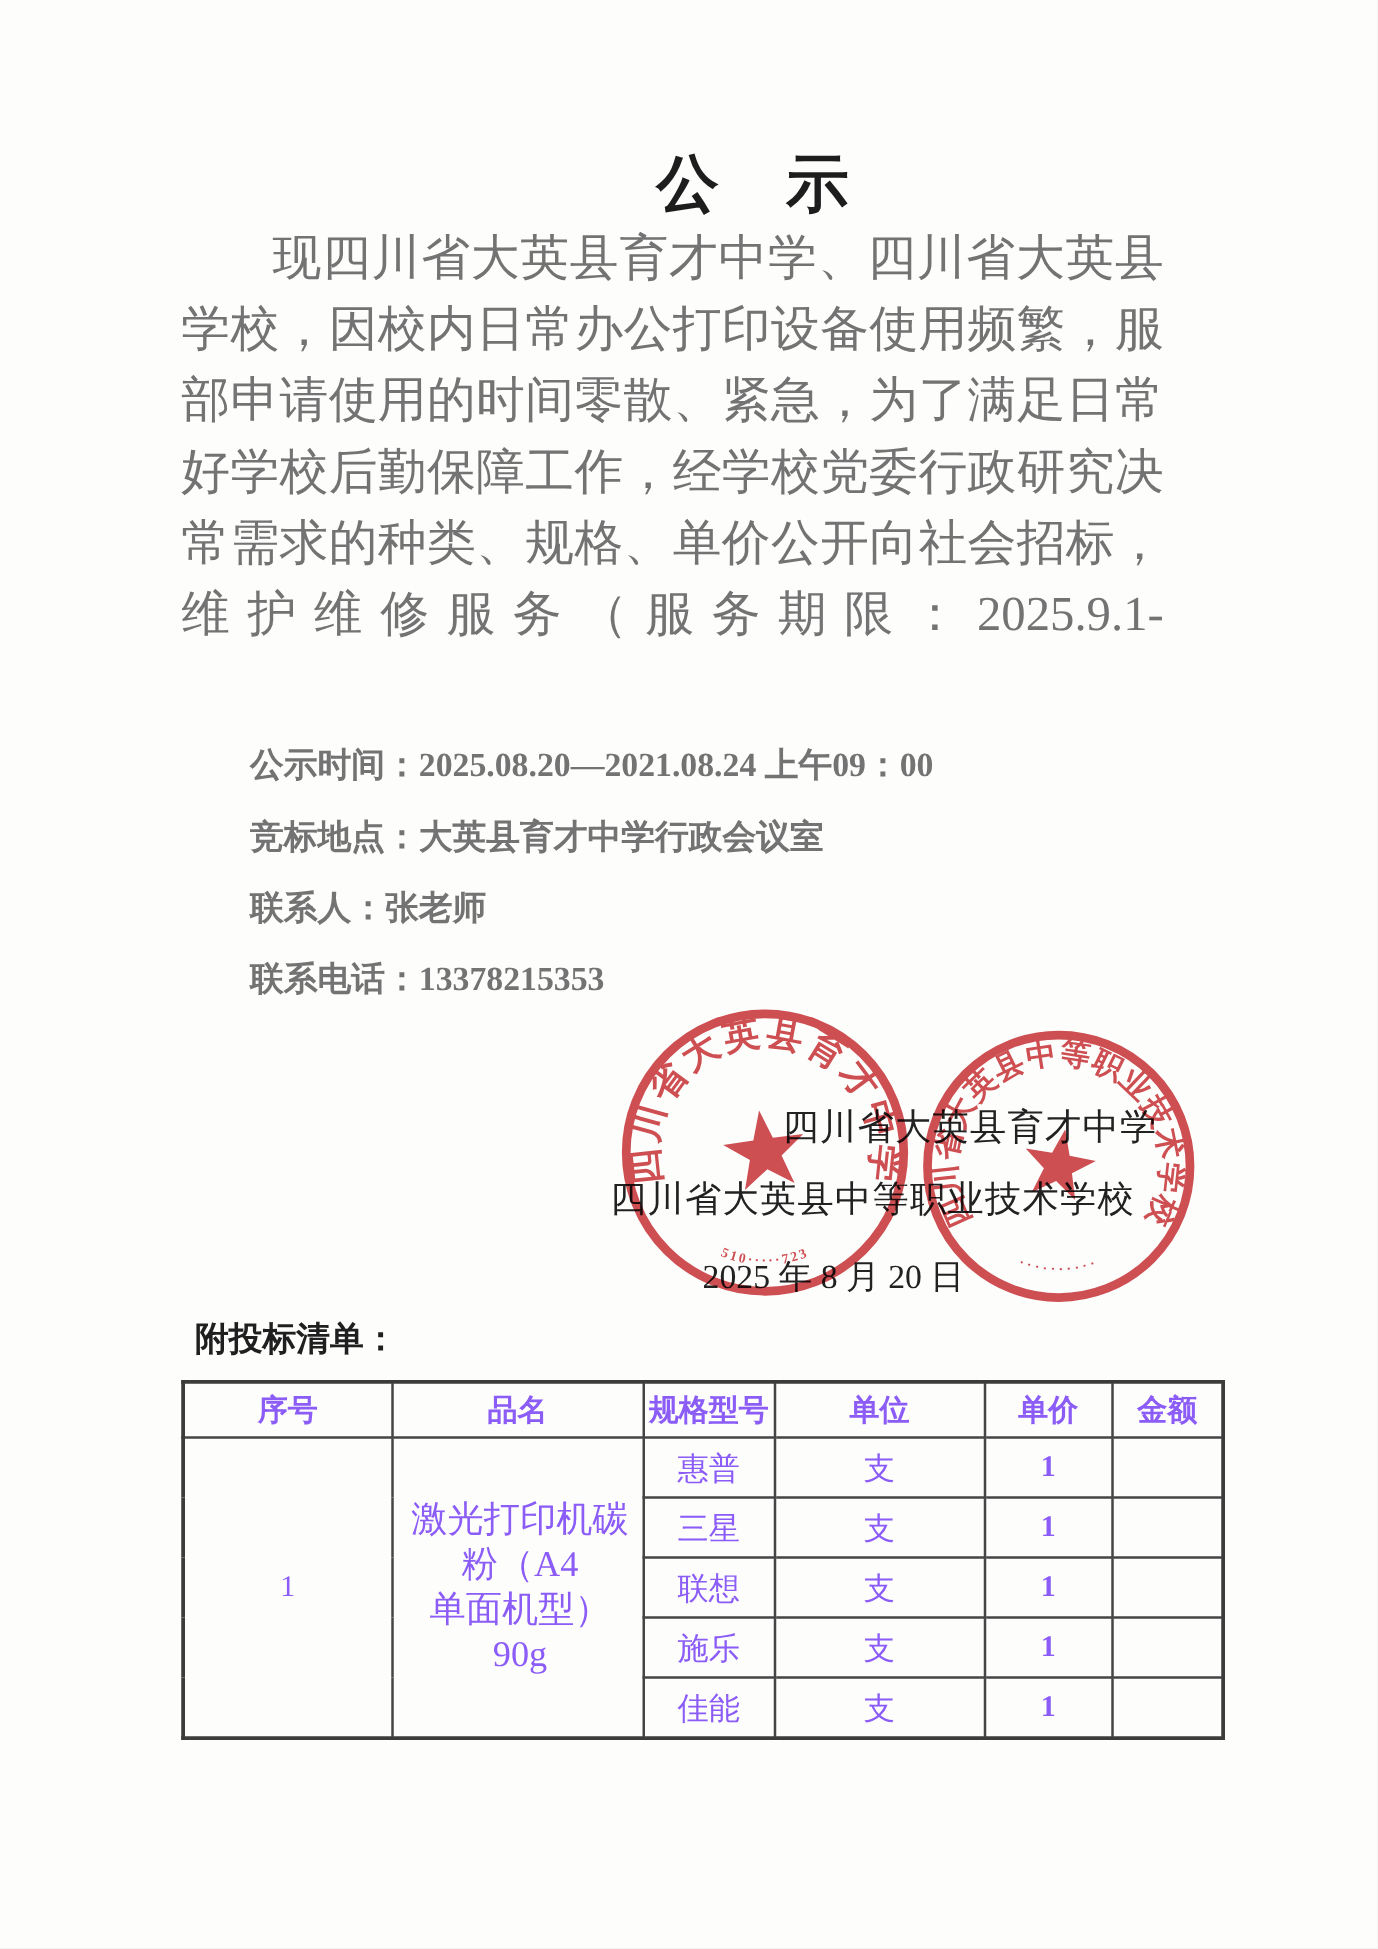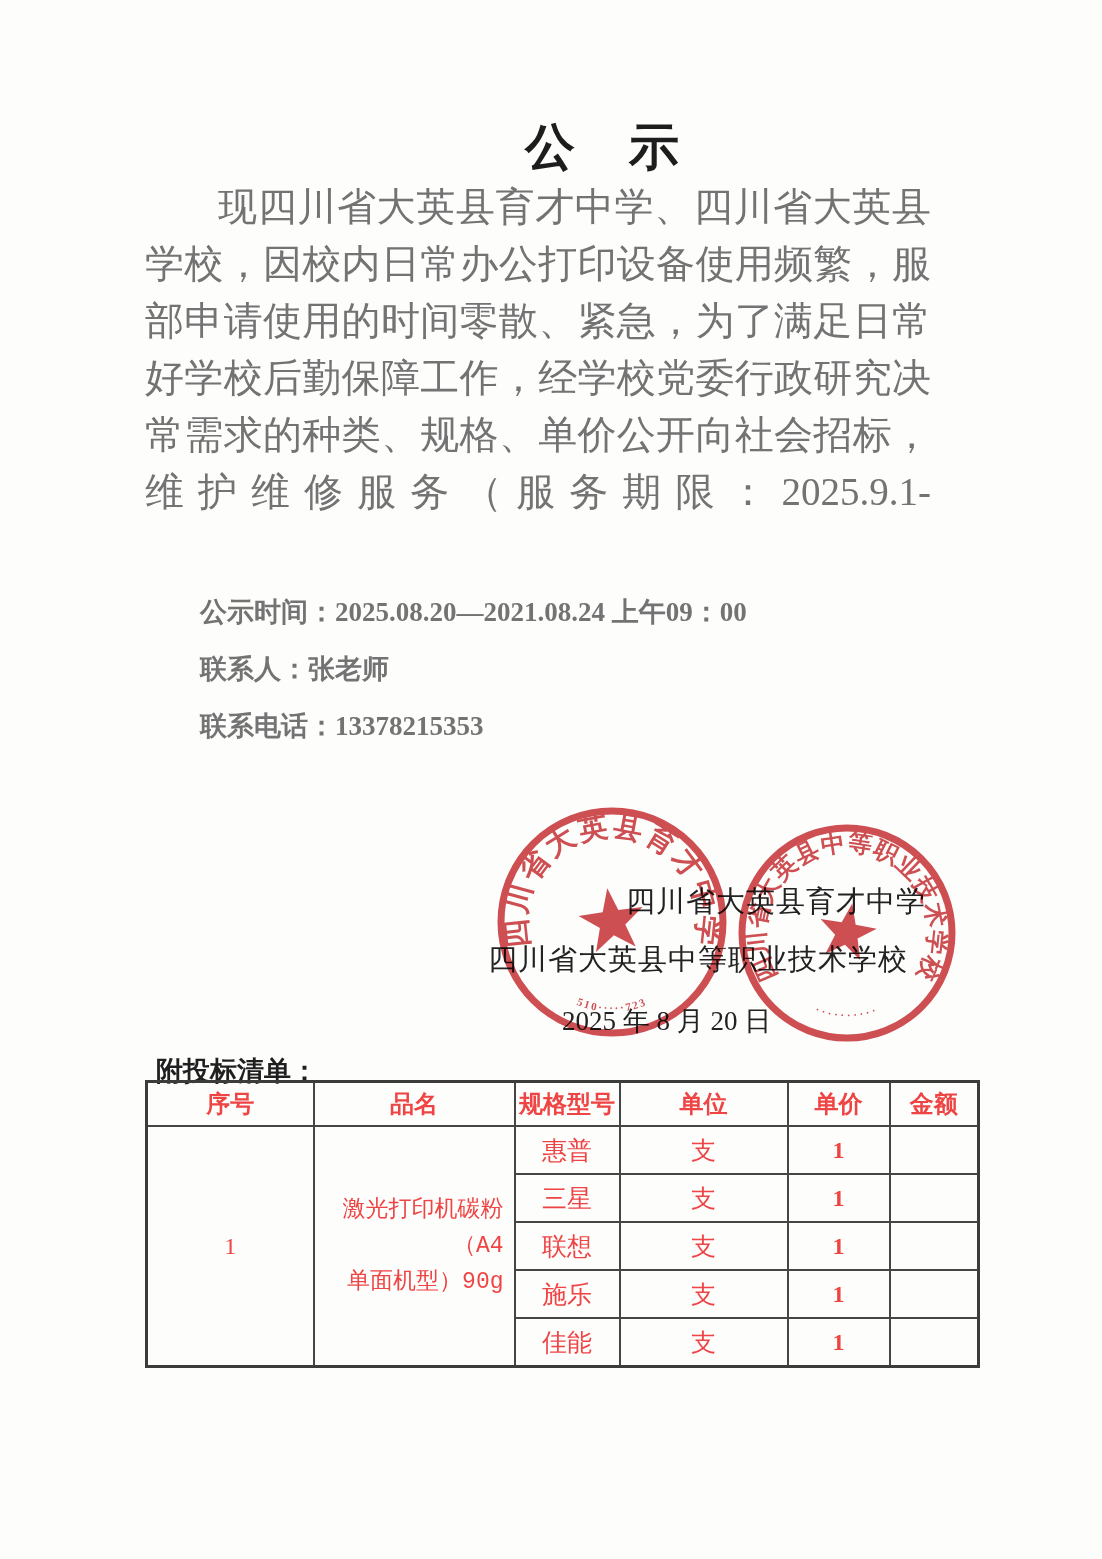--- a/index.html
+++ b/index.html
@@ -43,36 +43,36 @@
   .detail-line{height:57px;white-space:nowrap;}
   .detail-line .val{font-weight:700;}
   
   .sig-org1{position:absolute;left:626px;top:882px;font-size:29px;letter-spacing:1px;color:#222;white-space:nowrap;}
   .sig-org2{position:absolute;left:488px;top:940px;font-size:29px;letter-spacing:1px;color:#222;white-space:nowrap;}
   .sig-date{position:absolute;left:562px;top:1003px;font-size:27px;color:#222;white-space:nowrap;}
   
   .attachment{position:absolute;left:156px;top:1053px;font-size:27px;font-weight:700;color:#1f1f1f;}
   
   .bid-table{
-    position:absolute;left:145px;top:1080px;
+    position:absolute;left:145px;top:1104px;
     border-collapse:collapse;table-layout:fixed;
     width:832px;
     font-family:"Liberation Serif","DejaVu Serif",serif;
-    color:#ef4444;
+    color:#8b5cf6;
   }
   .bid-table th,.bid-table td{
     border:2px solid #454545;
     text-align:center;vertical-align:middle;
     padding:0;
   }
   .bid-table{border:3px solid #3c3c3c;}
   .bid-table th{height:42px;font-size:24px;font-weight:700;}
   .bid-table td{height:46px;font-size:25px;}
   .bid-table td.product-cell{
-    text-align:right;padding:0 10px 0 14px;font-size:23px;line-height:36px;font-family:Liberation Mono, monospace;
+    text-align:center;padding:0 10px 0 14px;font-size:29px;line-height:36px;
   }
   .bid-table td.index-cell{font-size:24px;}
   .bid-table td.price-cell{font-weight:700;font-size:24px;}
   
   .seal{position:absolute;mix-blend-mode:multiply;opacity:0.9;}
   .seal-left{left:492px;top:802px;width:240px;height:240px;}
   .seal-right{left:732px;top:818px;width:230px;height:230px;}
 </style>
 </head>
 <body>
@@ -85,20 +85,21 @@
     <div class="body-line first">现四川省大英县育才中学、四川省大英县中等职业技术</div>
     <div class="body-line">学校，因校内日常办公打印设备使用频繁，服务期限，各</div>
     <div class="body-line">部申请使用的时间零散、紧急，为了满足日常需要，及时做</div>
     <div class="body-line">好学校后勤保障工作，经学校党委行政研究决定，现根据日</div>
     <div class="body-line">常需求的种类、规格、单价公开向社会招标，选取有资质、</div>
     <div class="body-line last">维护维修服务（服务期限：2025.9.1-2026.8.31）：</div>
   </div>
 
   <div class="details-block">
     <div class="detail-line"><span>公示时间：</span><span class="val">2025.08.20—2021.08.24 上午09：00</span></div>
+    <div class="detail-line"><span>竞标地点：</span><span class="val">大英县育才中学行政会议室</span></div>
     <div class="detail-line"><span>联系人：</span><span class="val">张老师</span></div>
     <div class="detail-line"><span>联系电话：</span><span class="val">13378215353</span></div>
   </div>
 
   <div class="sig-org1">四川省大英县育才中学</div>
   <div class="sig-org2">四川省大英县中等职业技术学校</div>
   <div class="sig-date">2025 年 8 月 20 日</div>
 
   <svg class="seal seal-left" viewBox="0 0 240 240">
     <defs>

